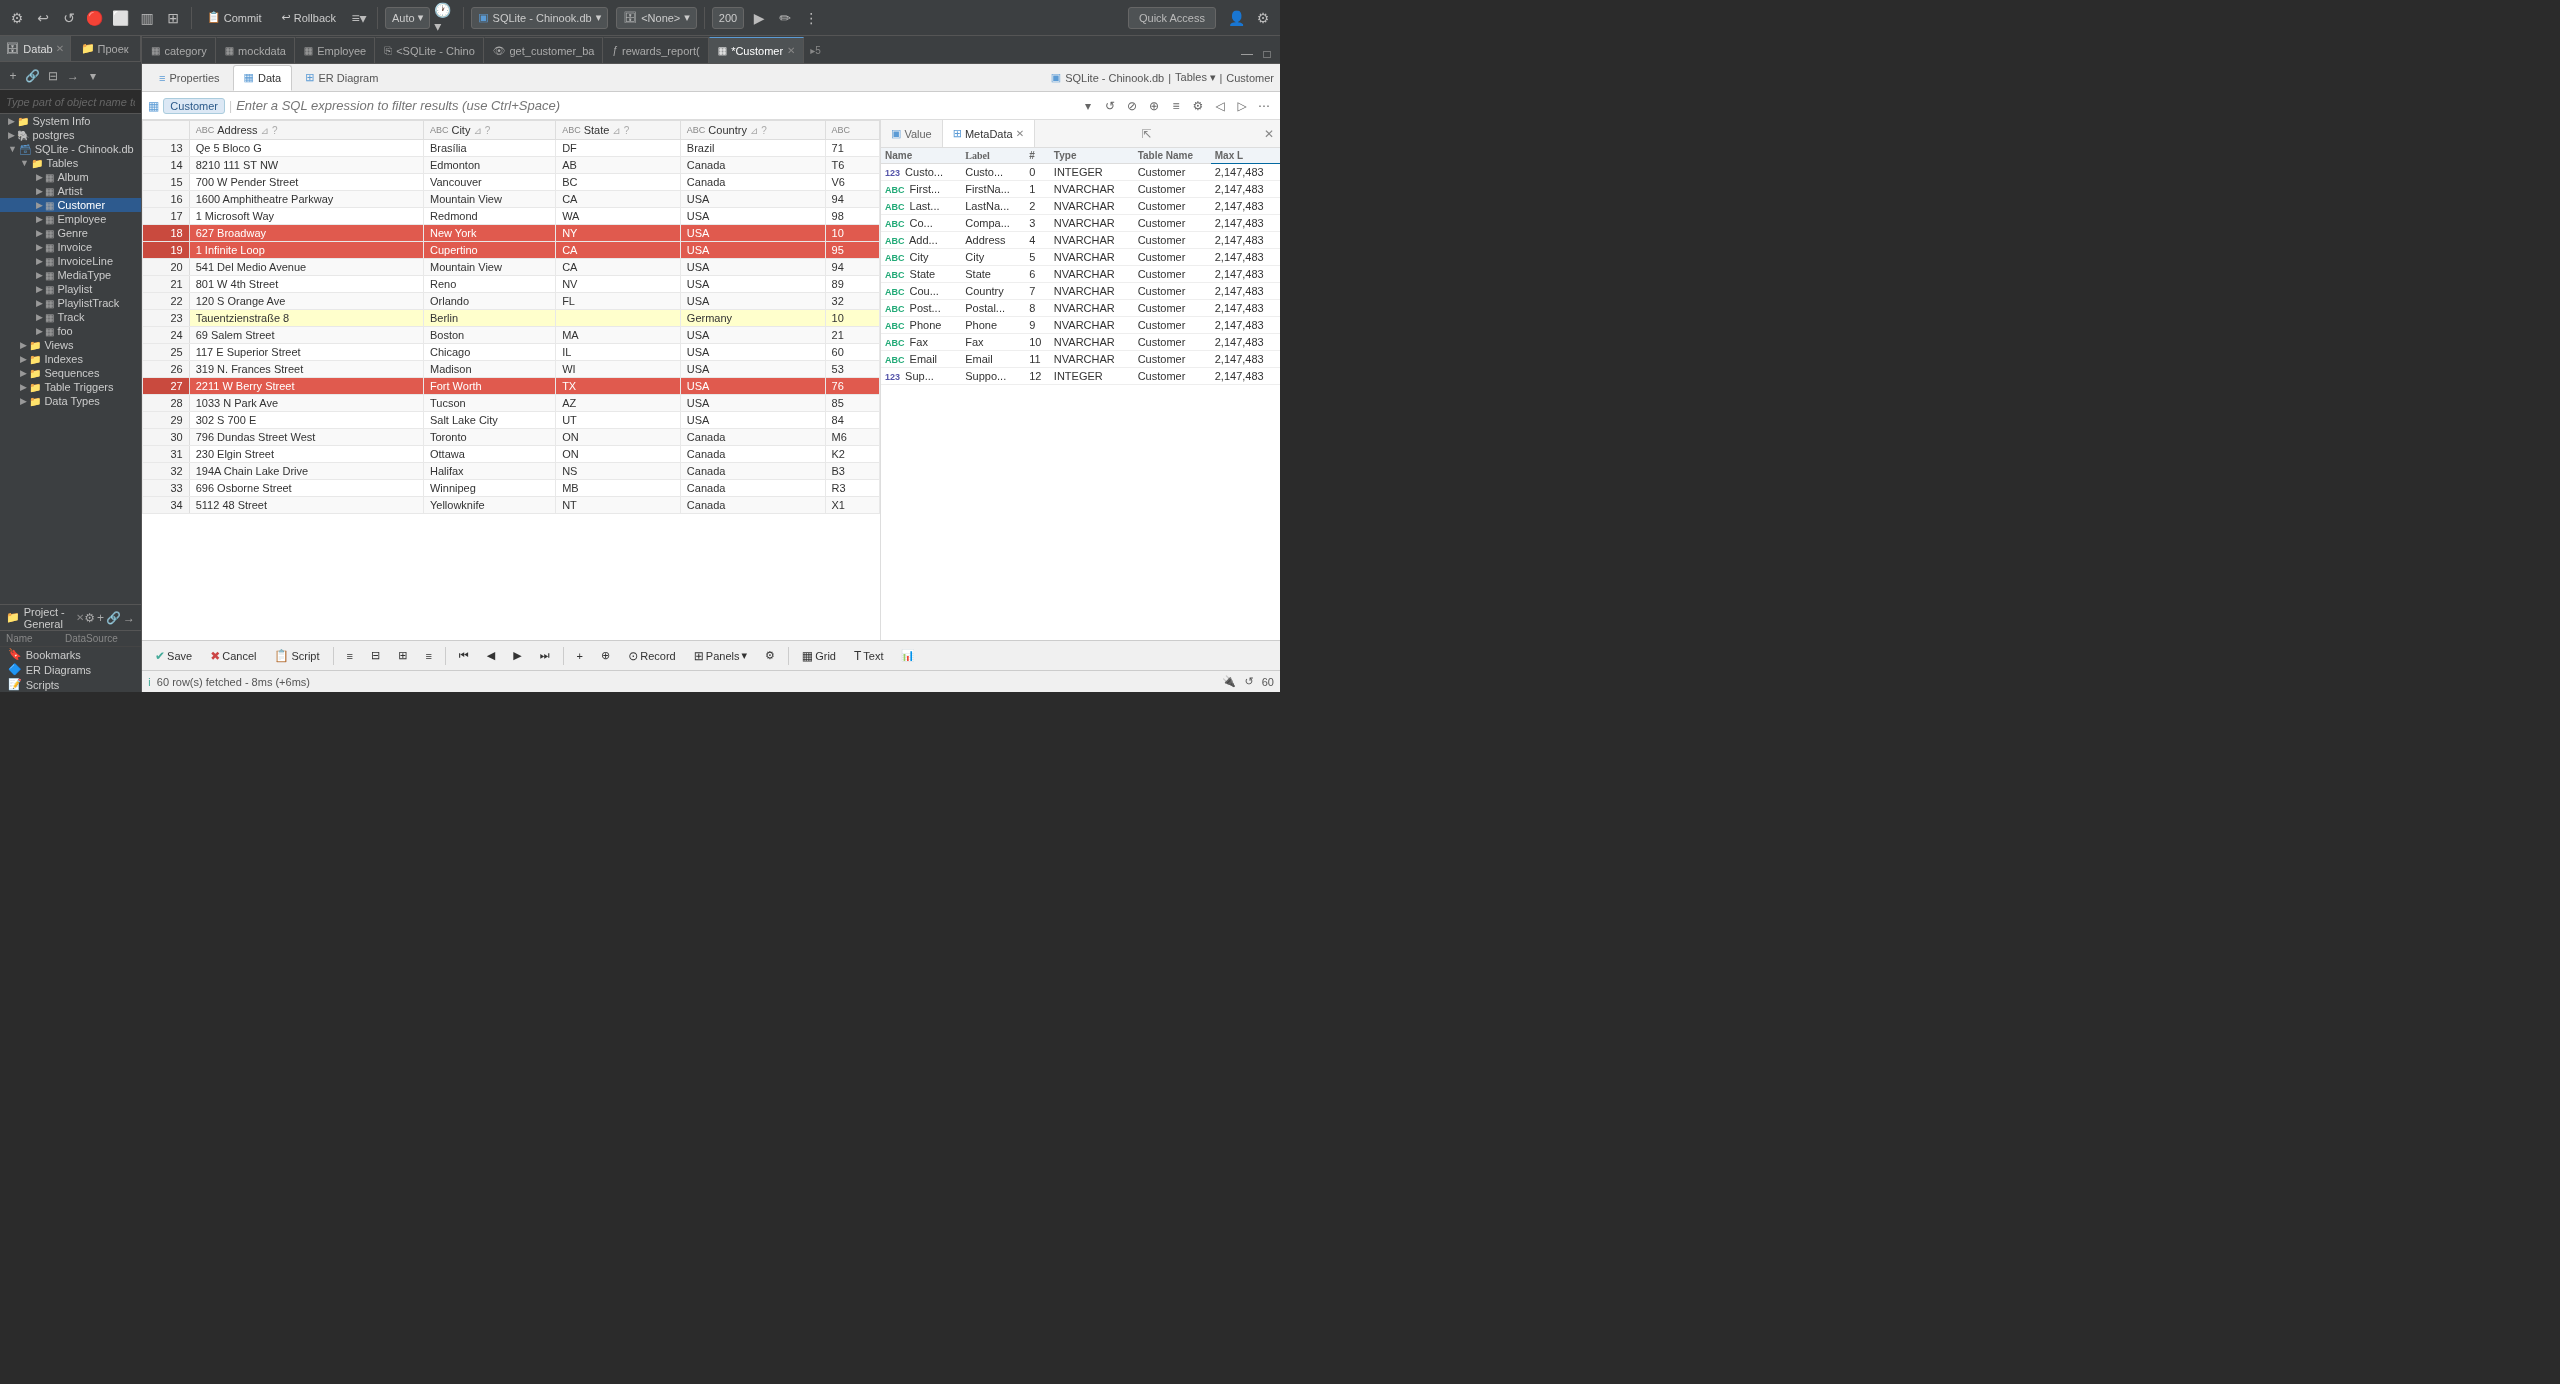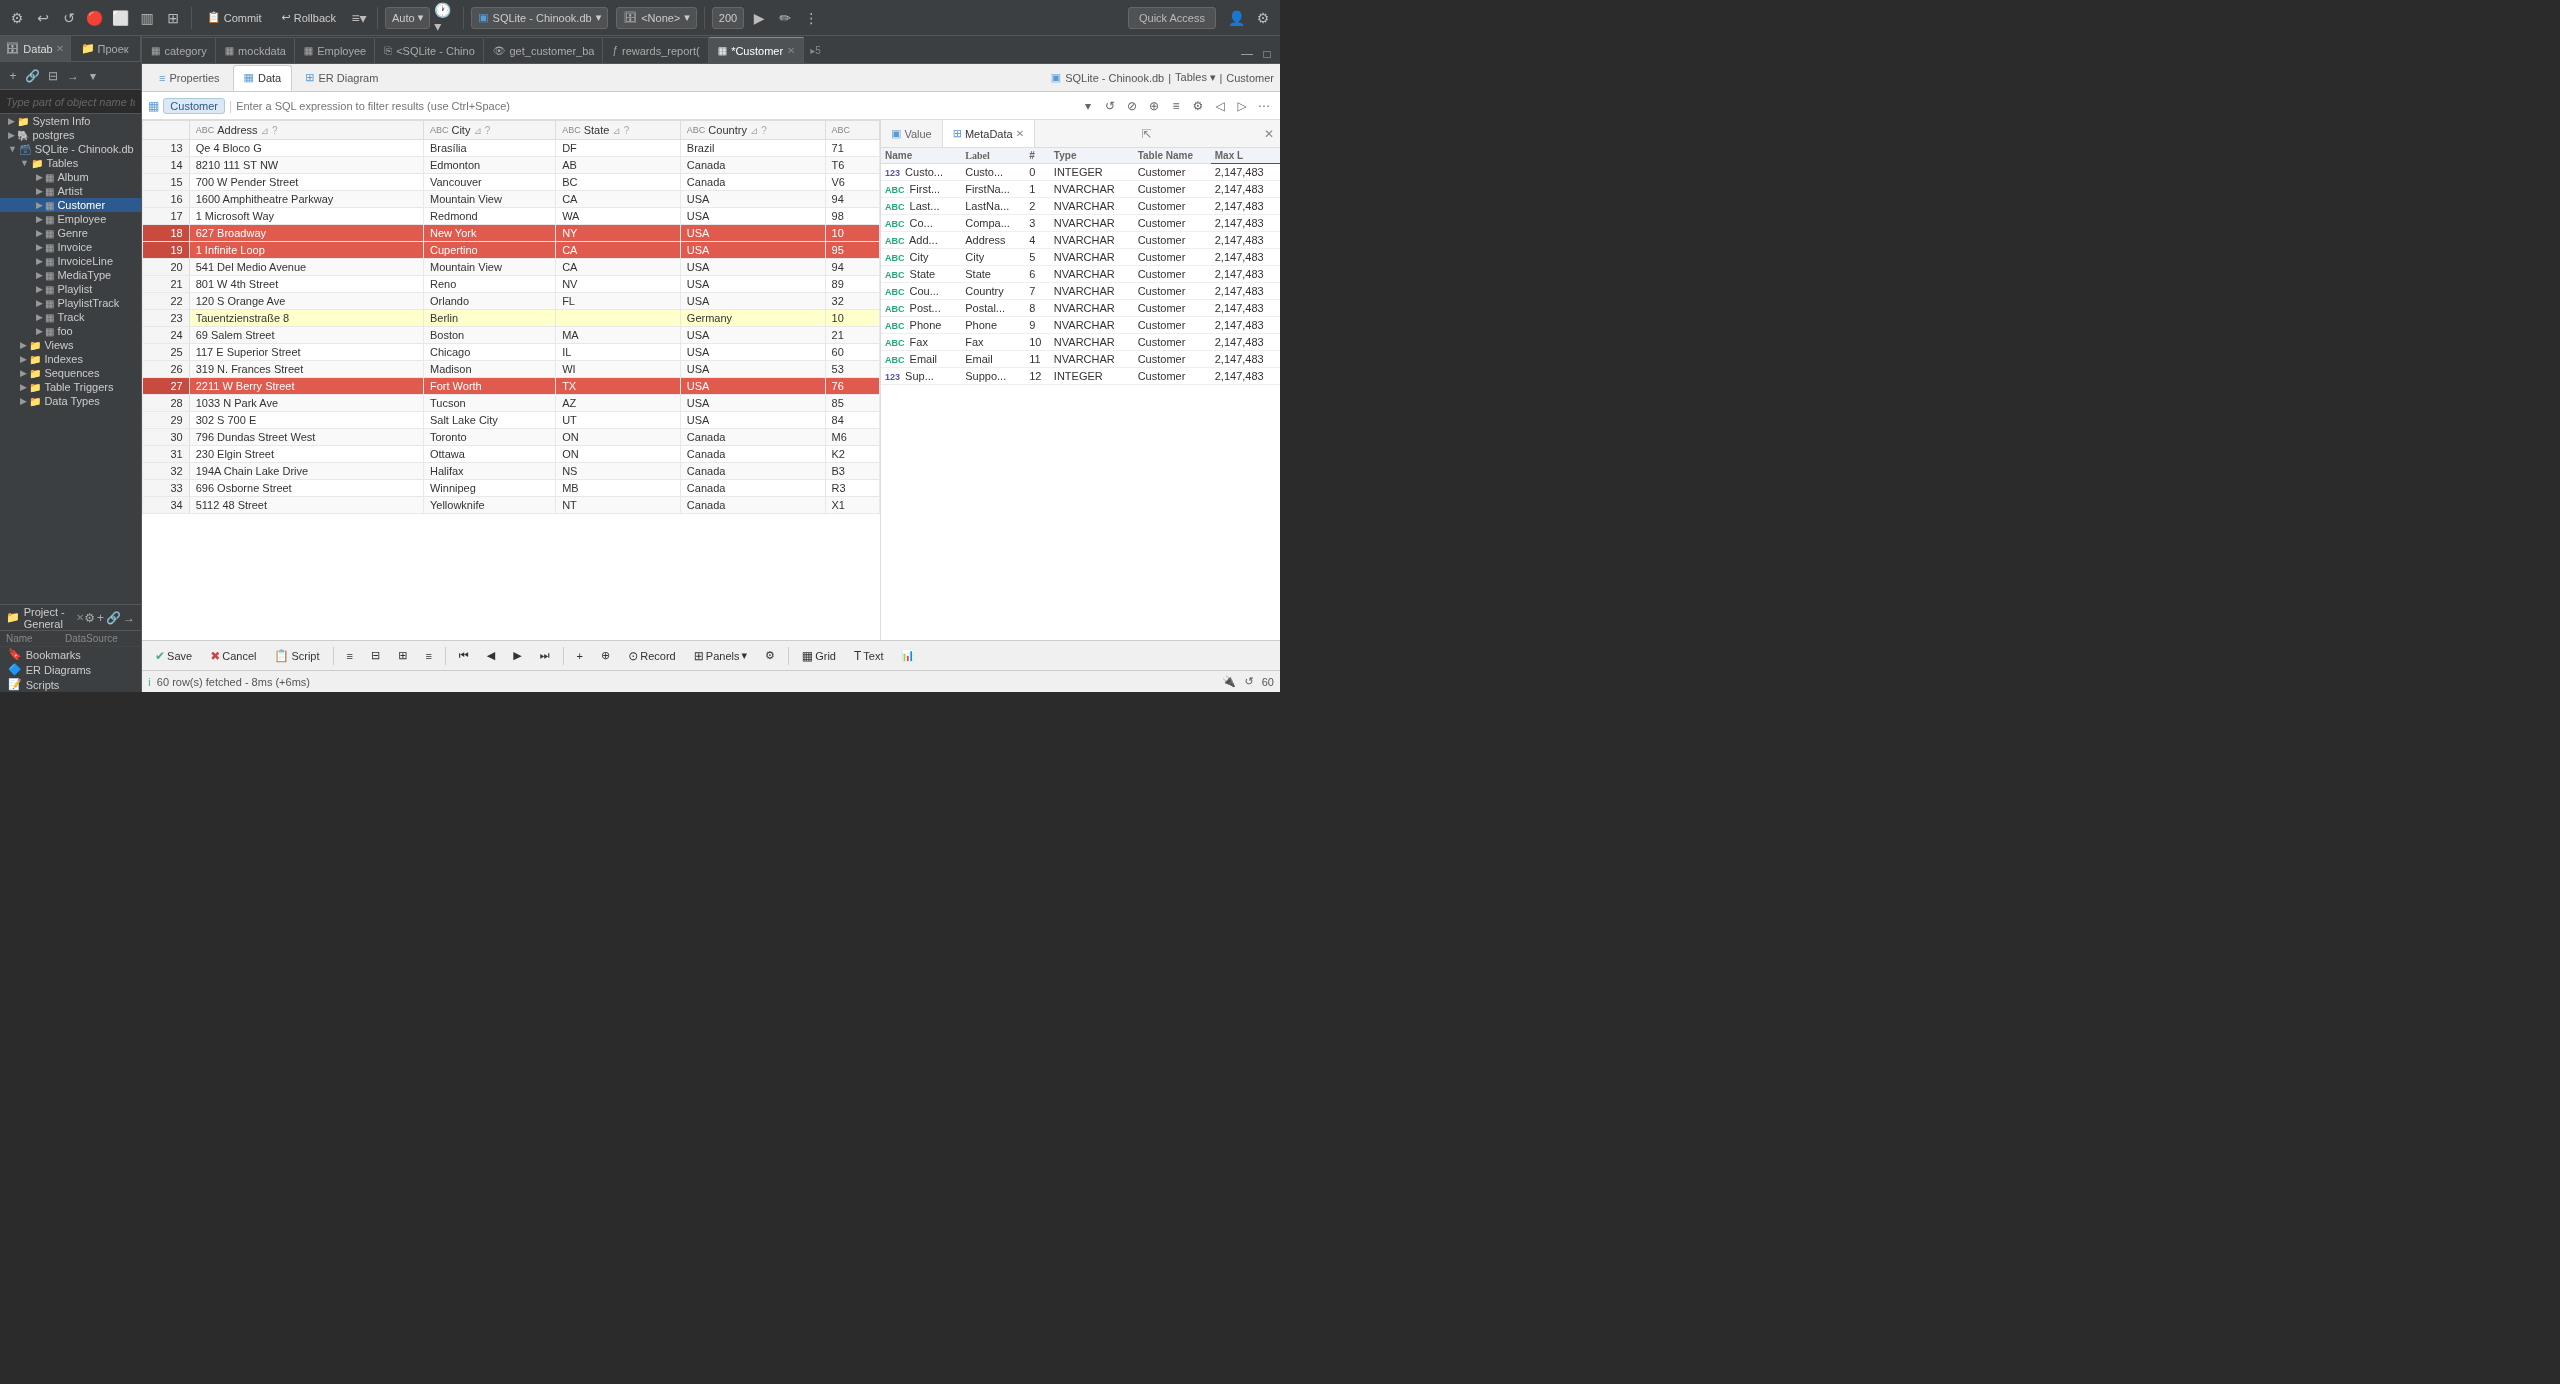--- a/index.html
+++ b/index.html
@@ -150,21 +150,21 @@
     .filter-bar {
       height: 28px; display: flex; align-items: center;
       background: #fff; border-bottom: 1px solid #ddd; padding: 0 6px; gap: 4px;
     }
     .filter-tag {
       display: flex; align-items: center; gap: 3px;
       background: #dce8f5; border: 1px solid #acd; border-radius: 3px;
       padding: 1px 6px; font-size: 11px; color: #2c5a8a;
     }
     .filter-input {
-      flex: 1; border: none; outline: none; font-size: 11px; color: #999; 
+      flex: 1; border: none; outline: none; font-size: 13px; color: #999; font-style: italic;
     }
     .filter-actions { display: flex; align-items: center; gap: 2px; margin-left: auto; }
     .filter-btn { width: 20px; height: 20px; display: flex; align-items: center; justify-content: center; cursor: pointer; color: #666; font-size: 12px; }
 
     
     .data-meta-split {
       display: flex; flex: 1; overflow: hidden;
     }
 
     
@@ -586,21 +586,21 @@
               <th style="min-width:35px">
                 <div class="col-header">
                     <span class="col-type-badge">ABC</span>
                   </div>
               </th>
             </tr>
           </thead>
           <tbody id="data-tbody">
           <tr>
       <td class="row-num" style="">13</td>
-      <td>Qe 4 Bloco G</td>
+      <td>Qe 5 Bloco G</td>
       <td>Brasília</td>
       <td>DF</td>
       <td>Brazil</td>
       <td>71</td>
     </tr>
               <tr>
       <td class="row-num" style="">14</td>
       <td>8210 111 ST NW</td>
       <td>Edmonton</td>
       <td>AB</td>

